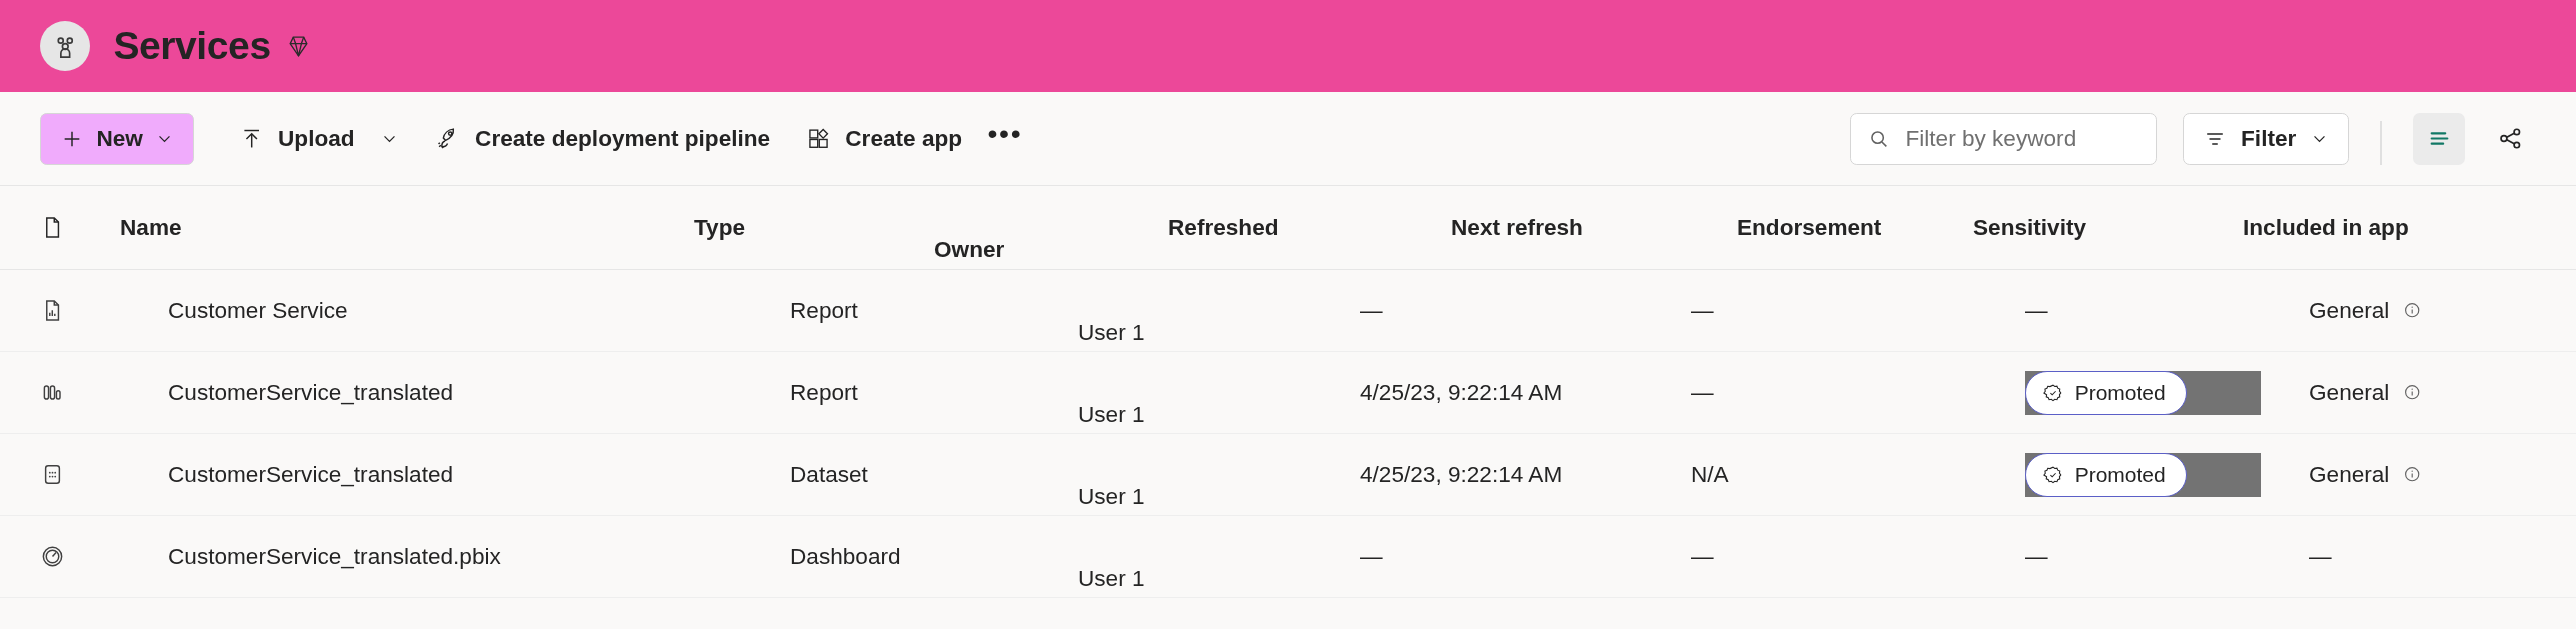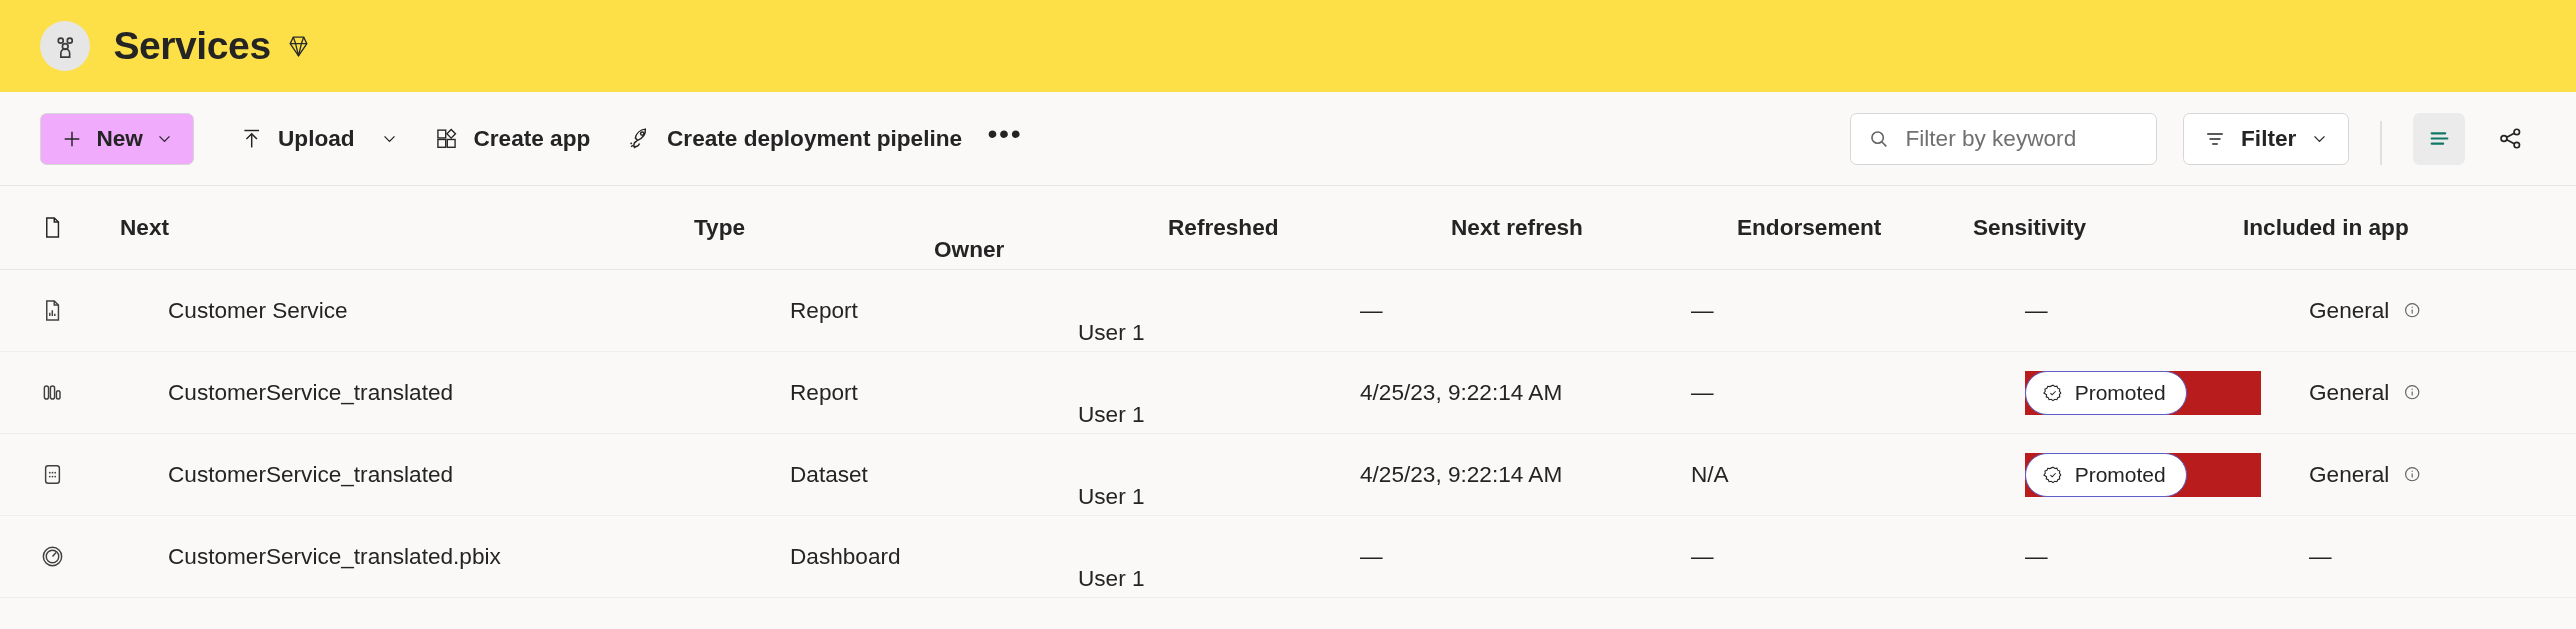--- a/index.html
+++ b/index.html
@@ -11,21 +11,21 @@
     color:#242424;
     overflow:hidden;
   }
 
   
   .page-header {
     height:92px;
     display:flex;
     align-items:center;
     padding-left:40px;
-    background:#fde047;
+    background:#ec4899;
   }
   .ws-avatar {
     width:50px; height:50px;
     border-radius:50%;
     background:#e6e6e6;
     display:flex; align-items:center; justify-content:center;
     flex:0 0 auto;
   }
   .page-title {
     font-size:39px;
@@ -176,21 +176,21 @@
     padding:0 3.3px;
     flex:0 0 auto;
   }
   .toggle .knob {
     width:20px; height:20px;
     border-radius:50%;
     background:#bdbdbd;
   }
   .toggle-label { font-size:22px; color:#8a8a8a; }
 
-  .cell-white { background:#b91c1c; }
+  .cell-white { background:#737373; }
   svg { display:block; }
 </style>
 </head>
 <body>
 
 <div class="page-header">
   <div class="ws-avatar">
     <span>
       <svg width="28.5" height="28.5" viewBox="0 0 24 24" fill="none" stroke="#3b3b3b" stroke-width="1.4">
         <circle cx="8.2" cy="7.3" r="2.1"></circle>
@@ -237,40 +237,40 @@
       <span>Upload</span>
       <span class="chev">
         <svg width="17" height="17" viewBox="0 0 24 24" fill="none" stroke="#242424" stroke-width="1.8">
             <path d="M5 9l7 7 7-7"></path>
           </svg>
       </span>
     </div>
 
     <div class="cmd">
       <span>
+        <svg width="25" height="25" viewBox="0 0 24 24" fill="none" stroke="#242424" stroke-width="1.4">
+          <path d="M9.6 14.4c-3.4 1.2-3 5.4-3 5.4s4.2.4 5.4-3"></path>
+          <path d="M10.2 13.8L8 11.6c.8-4.2 4.3-8 9.6-8.6.6 5.3-3.1 8.8-7.4 10.8z"></path>
+          <circle cx="14.6" cy="7.3" r="1.6"></circle>
+          <path d="M4 20l1.6-1.6M3.4 17.2l1.2-1.2M6.8 21.1l1.2-1.2"></path>
+        </svg>
+      </span>
+      <span>Create deployment pipeline</span>
+    </div>
+
+    <div class="cmd">
+      <span>
         <svg width="23.4" height="23.4" viewBox="0 0 24 24" fill="none" stroke="#242424" stroke-width="1.4">
           <rect x="3" y="3.2" width="8" height="8"></rect>
           <rect x="3" y="12.8" width="8" height="8"></rect>
           <rect x="12.6" y="12.8" width="8" height="8"></rect>
           <path d="M16.6 2.6l4.4 4.4-4.4 4.4L12.2 7z"></path>
         </svg>
       </span>
       <span>Create app</span>
-    </div>
-
-    <div class="cmd">
-      <span>
-        <svg width="25" height="25" viewBox="0 0 24 24" fill="none" stroke="#242424" stroke-width="1.4">
-          <path d="M9.6 14.4c-3.4 1.2-3 5.4-3 5.4s4.2.4 5.4-3"></path>
-          <path d="M10.2 13.8L8 11.6c.8-4.2 4.3-8 9.6-8.6.6 5.3-3.1 8.8-7.4 10.8z"></path>
-          <circle cx="14.6" cy="7.3" r="1.6"></circle>
-          <path d="M4 20l1.6-1.6M3.4 17.2l1.2-1.2M6.8 21.1l1.2-1.2"></path>
-        </svg>
-      </span>
-      <span>Create deployment pipeline</span>
     </div>
 
     <div class="cmd-ellipsis">•••</div>
   </div>
 
   <div class="tb-right">
     <div class="searchbox">
       <span>
         <svg width="22" height="22" viewBox="0 0 24 24" fill="none" stroke="#616161" stroke-width="1.7">
           <circle cx="10.5" cy="10.5" r="6.2"></circle>
@@ -317,21 +317,21 @@
 
   <div class="row header">
     <div class="c-icon">
       <span>
         <svg width="25" height="25" viewBox="0 0 24 24" fill="none" stroke="#242424" stroke-width="1.4">
           <path d="M6.5 2.8h7.2l4 4v14.4H6.5z"></path>
             <path d="M13.7 2.8v4h4"></path>
         </svg>
       </span>
     </div>
-    <div class="c-name">Next</div>
+    <div class="c-name">Name</div>
     <div class="c-type">Type</div>
     <div class="c-owner">Owner</div>
     <div class="c-refr">Refreshed</div>
     <div class="c-next">Next refresh</div>
     <div class="c-endo">Endorsement</div>
     <div class="c-sens">Sensitivity</div>
     <div class="c-app">Included in app</div>
   </div>
 
   <div class="row data">

